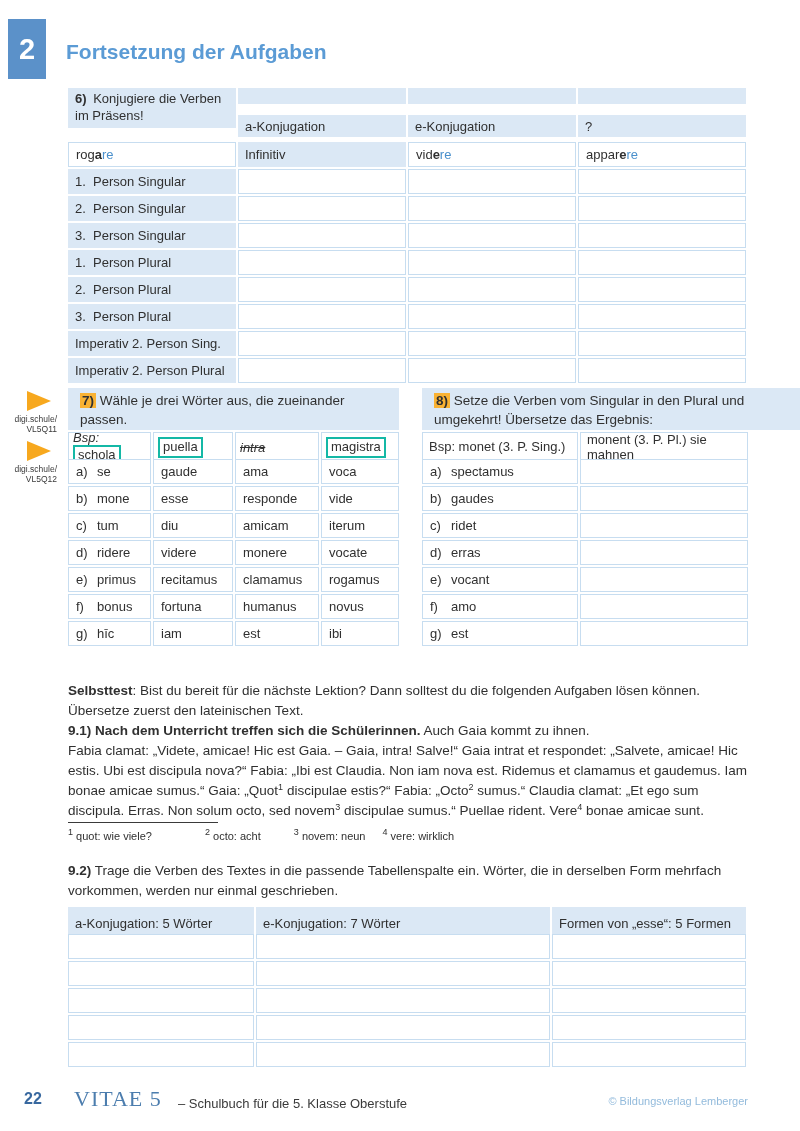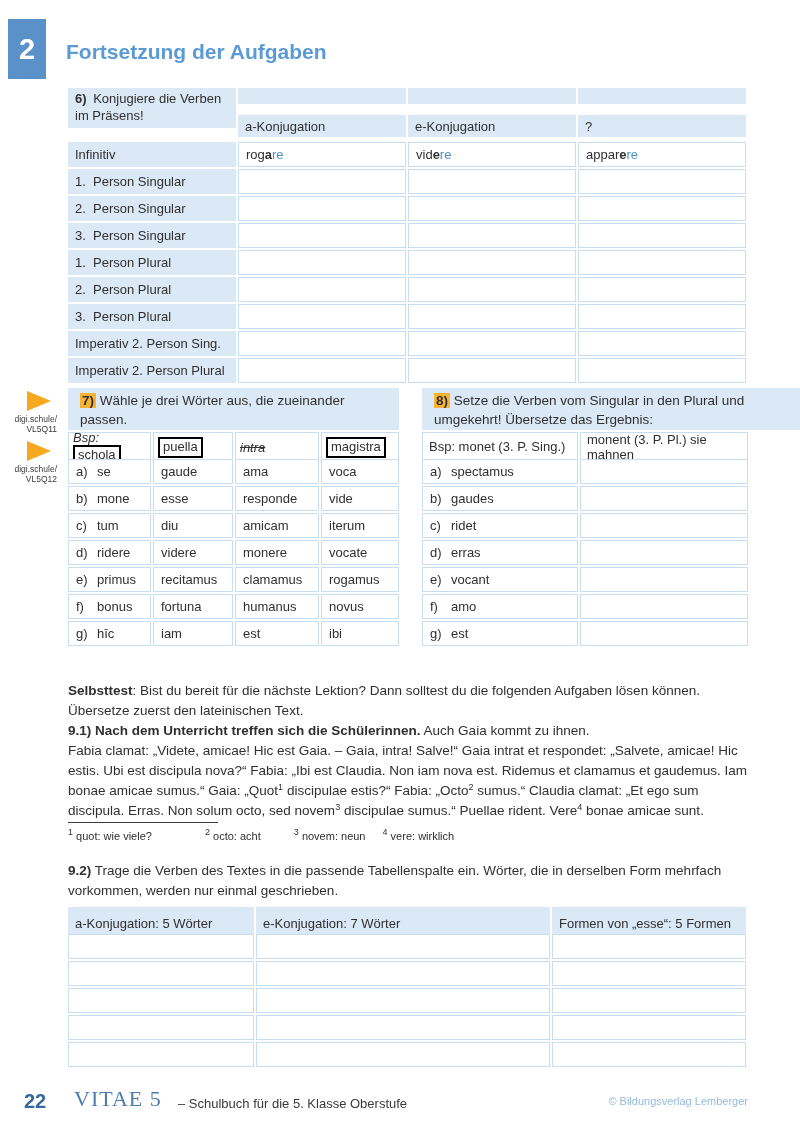--- a/index.html
+++ b/index.html
@@ -27,21 +27,21 @@
 
   
   .ex-header{box-sizing:border-box;background:#dbe8f5;height:42px;padding:4px 12px;
              font-size:13.5px;line-height:1.4;margin-bottom:2px;}
   .hl{background:#f9b233;font-weight:bold;padding:0 2px;}
 
   
   .t7{position:absolute;left:68px;top:388px;width:331px;}
   .t7-grid{display:grid;grid-template-columns:83px 80px 84px 78px;grid-auto-rows:25px;gap:2px;}
   .t7-grid .bsp{height:31px;padding:2px 4px;}
-  .gbox{display:inline-block;border:2px solid #000000;padding:0 3px;line-height:1.25;}
+  .gbox{display:inline-block;border:2px solid #14b8a6;padding:0 3px;line-height:1.25;}
   .crossed{text-decoration:line-through;}
   .ltr{display:inline-block;width:21px;flex:none;}
 
   
   .t8{position:absolute;left:422px;top:388px;width:380px;}
   .t8-grid{display:grid;grid-template-columns:156px 168px;grid-auto-rows:25px;gap:2px;}
   .t8-grid .bsp{height:31px;line-height:1.15;padding:2px 6px;}
 
   .end{color:#4a90cc;}
   .stem b{margin:0;}
@@ -63,21 +63,21 @@
        grid-template-columns:186px 294px 194px;grid-auto-rows:25px;gap:2px;}
   .t92 .hd{height:32px;}
 
   
   .digi-arrow{position:absolute;width:0;height:0;border-left:24px solid #f7a81e;
               border-top:10px solid transparent;border-bottom:10px solid transparent;}
   .digi-label{position:absolute;width:57px;text-align:right;font-size:8.5px;line-height:1.2;color:#3a3a3a;}
   .digi-label span{display:block;}
 
   
-  .footer-pg{position:absolute;left:24px;top:1090px;font-size:20px;font-weight:bold;color:#38689f;}
+  .footer-pg{position:absolute;left:24px;top:1090px;font-size:16px;font-weight:bold;color:#38689f;}
   .footer-book{position:absolute;left:74px;top:1086px;font-family:"Liberation Serif",serif;
                font-size:22px;color:#4c7dae;letter-spacing:1px;}
   .footer-sub{position:absolute;left:178px;top:1096px;font-size:13px;color:#3a3a3a;}
   .footer-copy{position:absolute;right:52px;top:1095px;font-size:11px;color:#93bbdc;}
 </style>
 </head>
 <body>
 
 <div class="page">
 
@@ -102,24 +102,24 @@
       <span><b>6)</b>
       <span>Konjugiere die Verben im Präsens!</span></span>
     </div>
     <div class="cell blue r1"></div>
     <div class="cell blue r1"></div>
     <div class="cell blue r1"></div>
     <div class="cell blue r2">a-Konjugation</div>
     <div class="cell blue r2">e-Konjugation</div>
     <div class="cell blue r2">?</div>
 
-    <div class="cell blue lbl">Infinitiv</div>
     <div class="cell wcell stem">
       <span><span>rog</span><b>a</b><span class="end">re</span></span>
     </div>
+    <div class="cell blue lbl">Infinitiv</div>
     <div class="cell wcell stem">
       <span><span>vid</span><b>e</b><span class="end">re</span></span>
     </div>
     <div class="cell wcell stem">
       <span><span>appar</span><b>e</b><span class="end">re</span></span>
     </div>
 
     <div class="cell blue lbl">1.  Person Singular</div>
     <div class="cell wcell"></div>
     <div class="cell wcell"></div>

